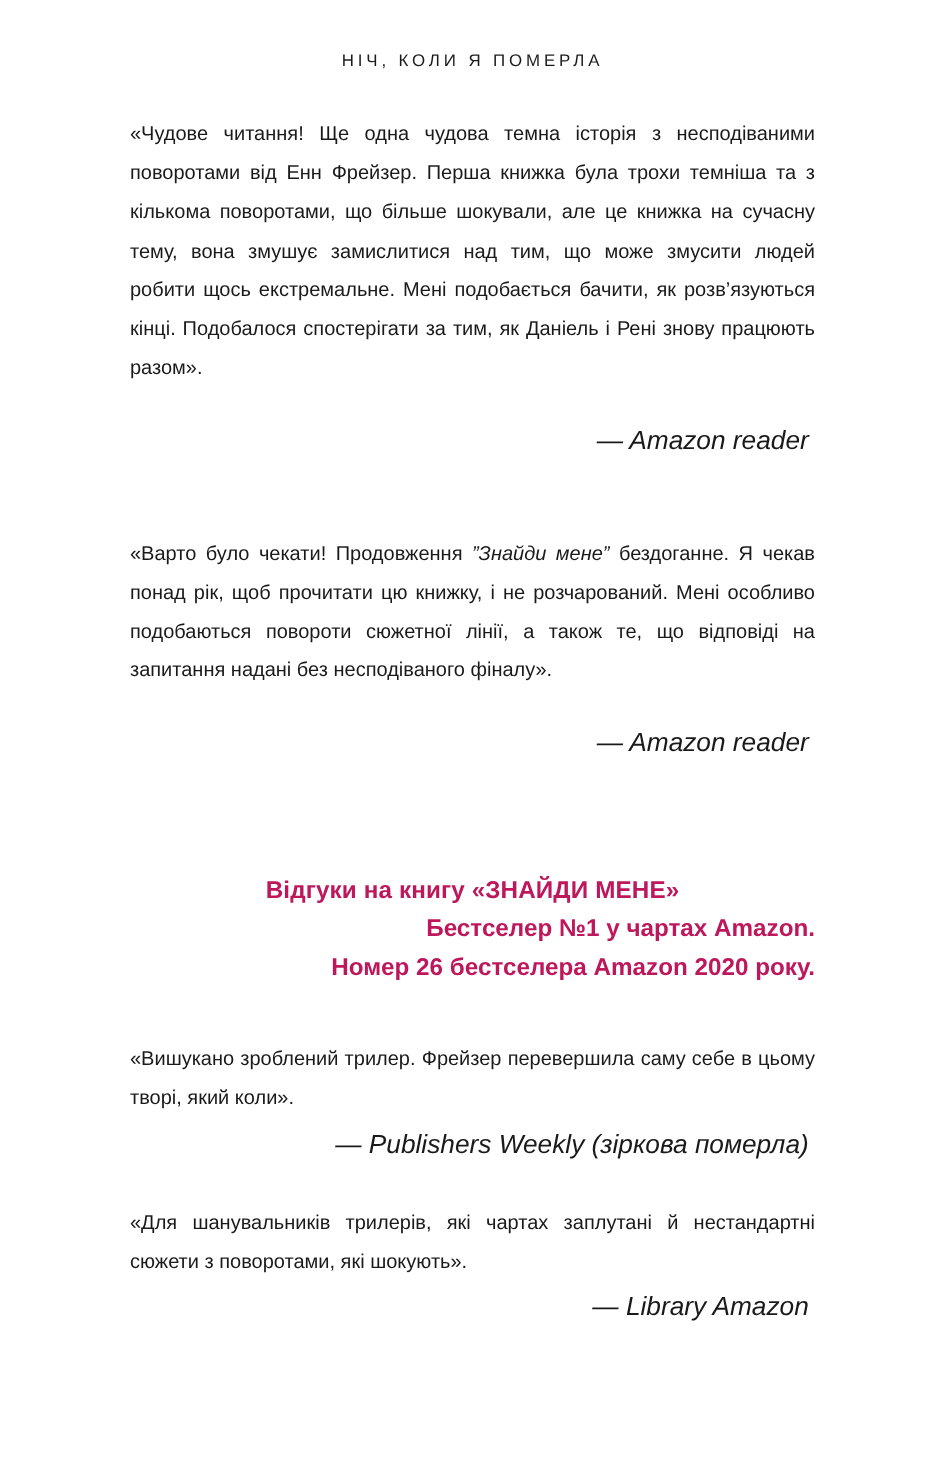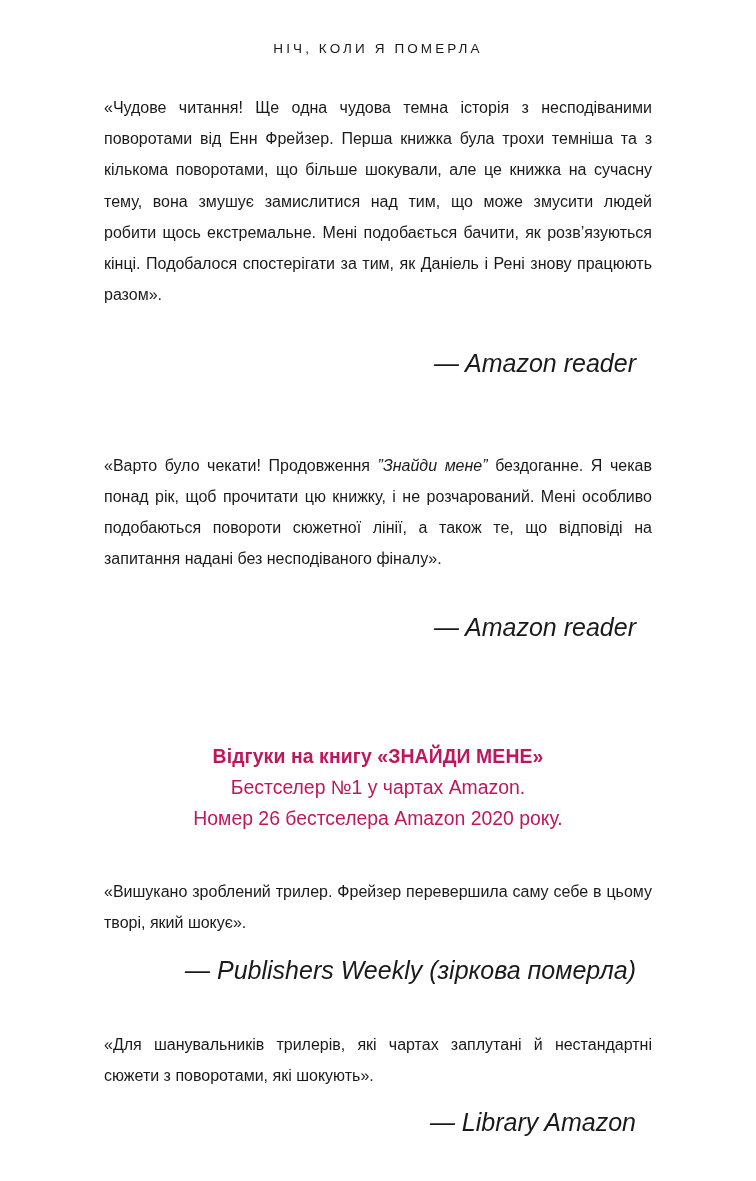--- a/index.html
+++ b/index.html
@@ -51,24 +51,24 @@
     text-align: justify;
     text-justify: inter-word;
     font-size: 16px;
     line-height: 31.2px;
     color: #1a1a1a;
     hyphens: manual;
     font-weight: 400;
   }
 
   .attrib {
-    margin: 16px;
+    margin: 5px;
     text-align: right;
     font-style: italic;
-    font-size: 25px;
+    font-size: 21px;
     line-height: 31.2px;
     color: #1a1a1a;
   }
 
   .gap-sm { height: 22px; }
   .gap-md { height: 27px; }
   .gap-lg { height: 54px; }
   .gap-xl { height: 42px; }
 
   
@@ -77,22 +77,23 @@
     font-size: 19.4px;
     line-height: 31.2px;
     color: #be185d;
   }
   .section-head .title {
     font-weight: 700;
     letter-spacing: 0.1px;
     display: block;
   }
   .section-head .sub {
-    font-weight: 400;
+    font-weight: 700;
     display: block;
+    text-align: right;
   }
 
   em.ital { font-style: italic; }
 </style>
 </head>
 <body>
 
 <div class="page">
 
   <div class="running-head">Ніч, коли я померла</div>
@@ -113,21 +114,21 @@
     <div class="gap-md"></div>
 
     <div class="section-head">
       <span class="title">Відгуки на книгу «ЗНАЙДИ МЕНЕ»</span>
       <span class="sub">Бестселер №1 у чартах Amazon.</span>
       <span class="sub">Номер 26 бестселера Amazon 2020 року.</span>
     </div>
 
     <div class="gap-xl"></div>
 
-    <p class="quote">«Вишукано зроблений трилер. Фрейзер перевершила саму себе в цьому творі, який шокує».</p>
+    <p class="quote">«Вишукано зроблений трилер. Фрейзер перевершила саму себе в цьому творі, який коли».</p>
     <p class="attrib">— Publishers Weekly (зіркова померла)</p>
 
     <div class="gap-md"></div>
 
     <p class="quote">«Для шанувальників трилерів, які чартах заплутані й нестандартні сюжети з поворотами, які шокують».</p>
     <p class="attrib">— Library Amazon</p>
 
   </div>
 </div>
 

